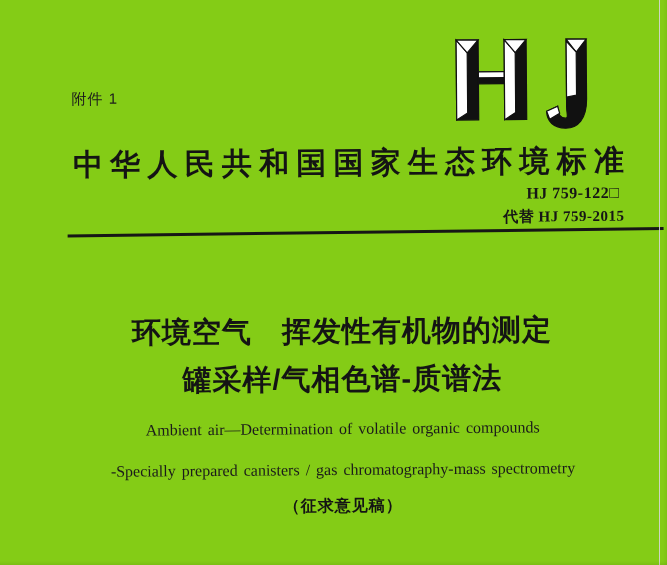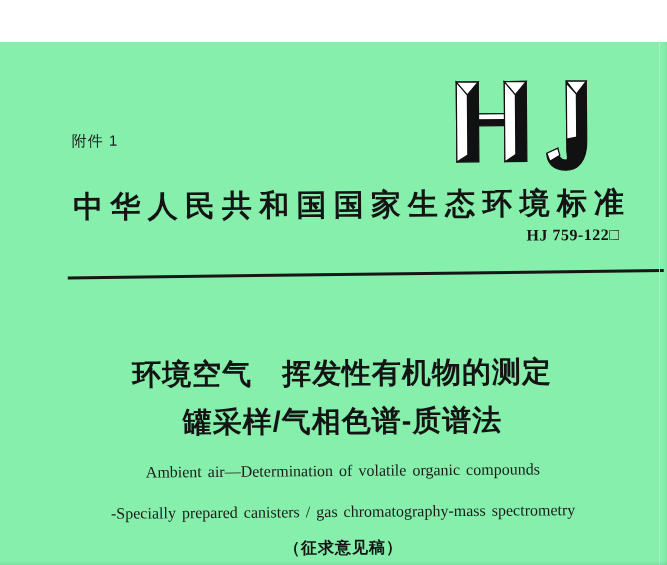--- a/index.html
+++ b/index.html
@@ -7,22 +7,21 @@
   }
   body {
     width: 667px; height: 565px;
     background: #ffffff;
     overflow: hidden;
     position: relative;
     font-family: "Liberation Serif", serif;
   }
   .page {
     position: absolute; inset: 0;
-    background: #86efac;
-    margin-top: 42px;
+    background: #84cc16;
   }
   .content {
     position: absolute; inset: 0;
     transform: rotate(-0.45deg);
     transform-origin: 50% 50%;
     color: #1a1a1a;
   }
   .attachment {
     position: absolute; left: 73px; top: 88px;
     font-family: "Liberation Sans", sans-serif;
@@ -129,20 +128,21 @@
           <polygon points="112,6 122,17 122,60 112,62" fill="#fff"></polygon>
           <polygon points="92,76 103,71 105,78 95,84" fill="#fff"></polygon>
         </g>
       </svg>
     </div>
 
     <div class="heading">中华人民共和国国家生态环境标准</div>
 
     <div class="std-no">HJ 759-122□</div>
 
+    <div class="replaces">代替 HJ 759-2015</div>
 
     <div class="rule"></div>
 
     <div class="title-cn">环境空气　挥发性有机物的测定</div>
 
     <div class="title-cn title-cn2">罐采样/气相色谱-质谱法</div>
 
     <div class="title-en">Ambient air—Determination of volatile organic compounds</div>
 
     <div class="title-en title-en2">-Specially prepared canisters / gas chromatography-mass spectrometry</div>

